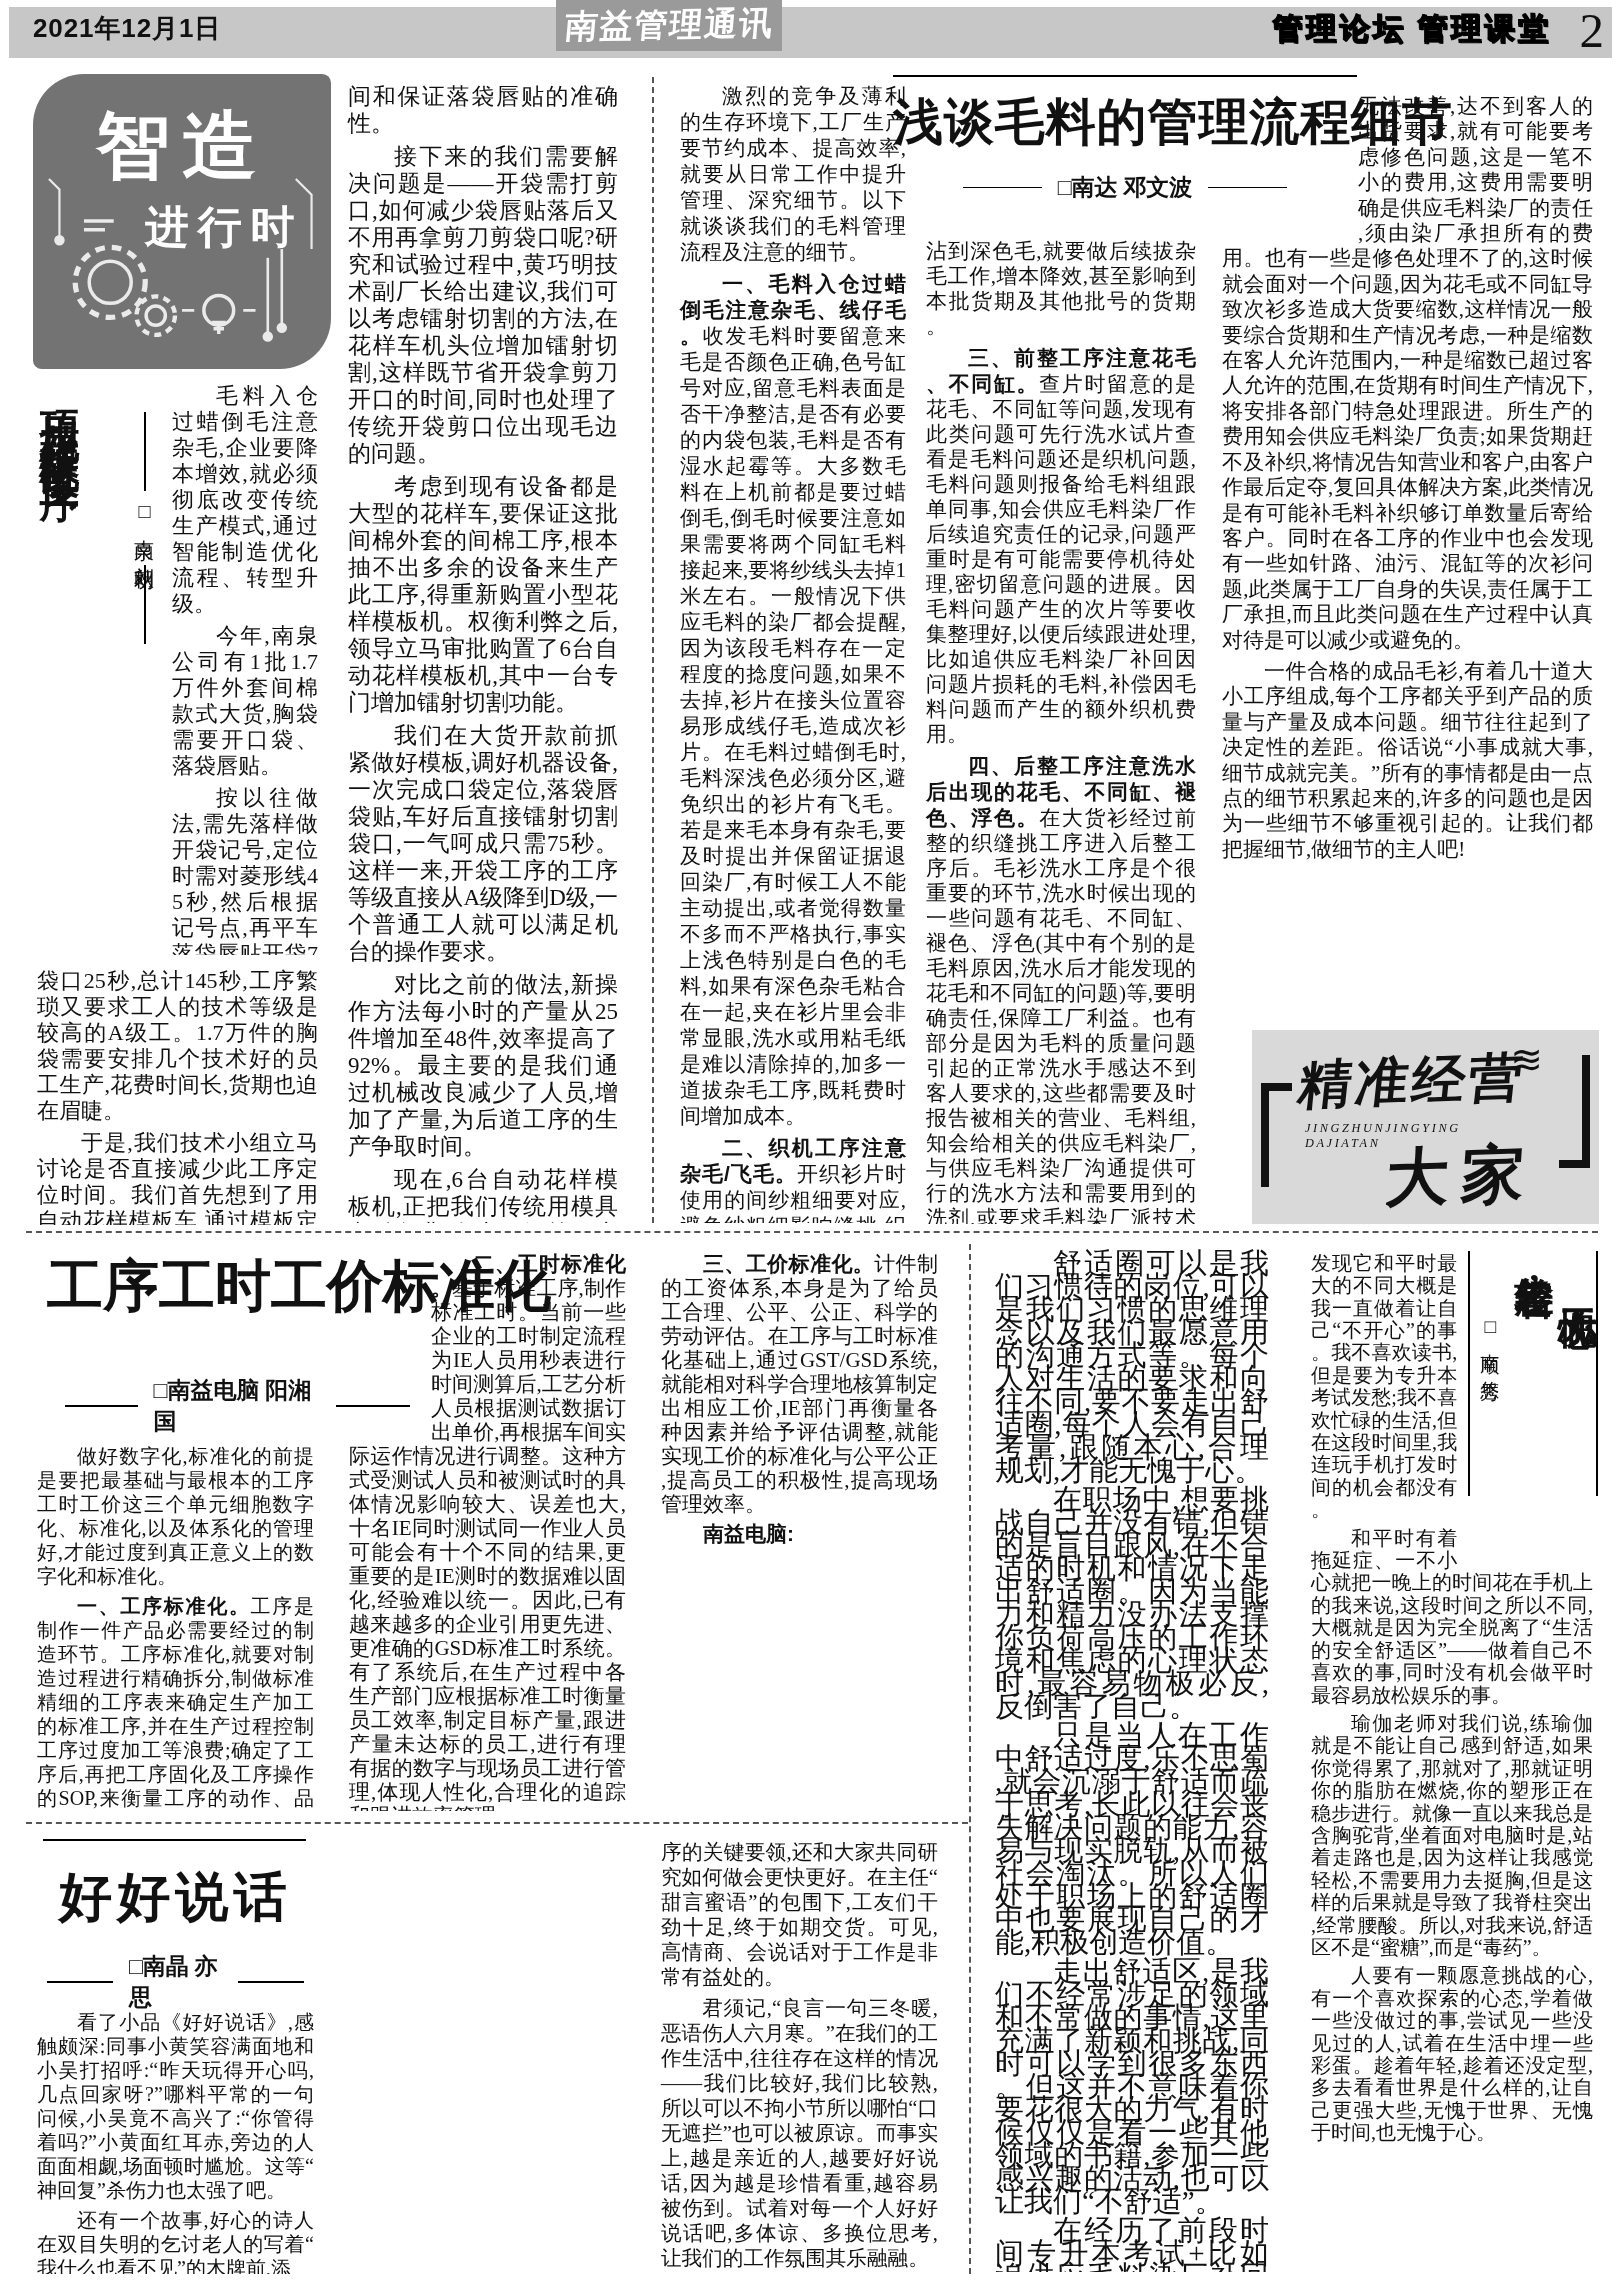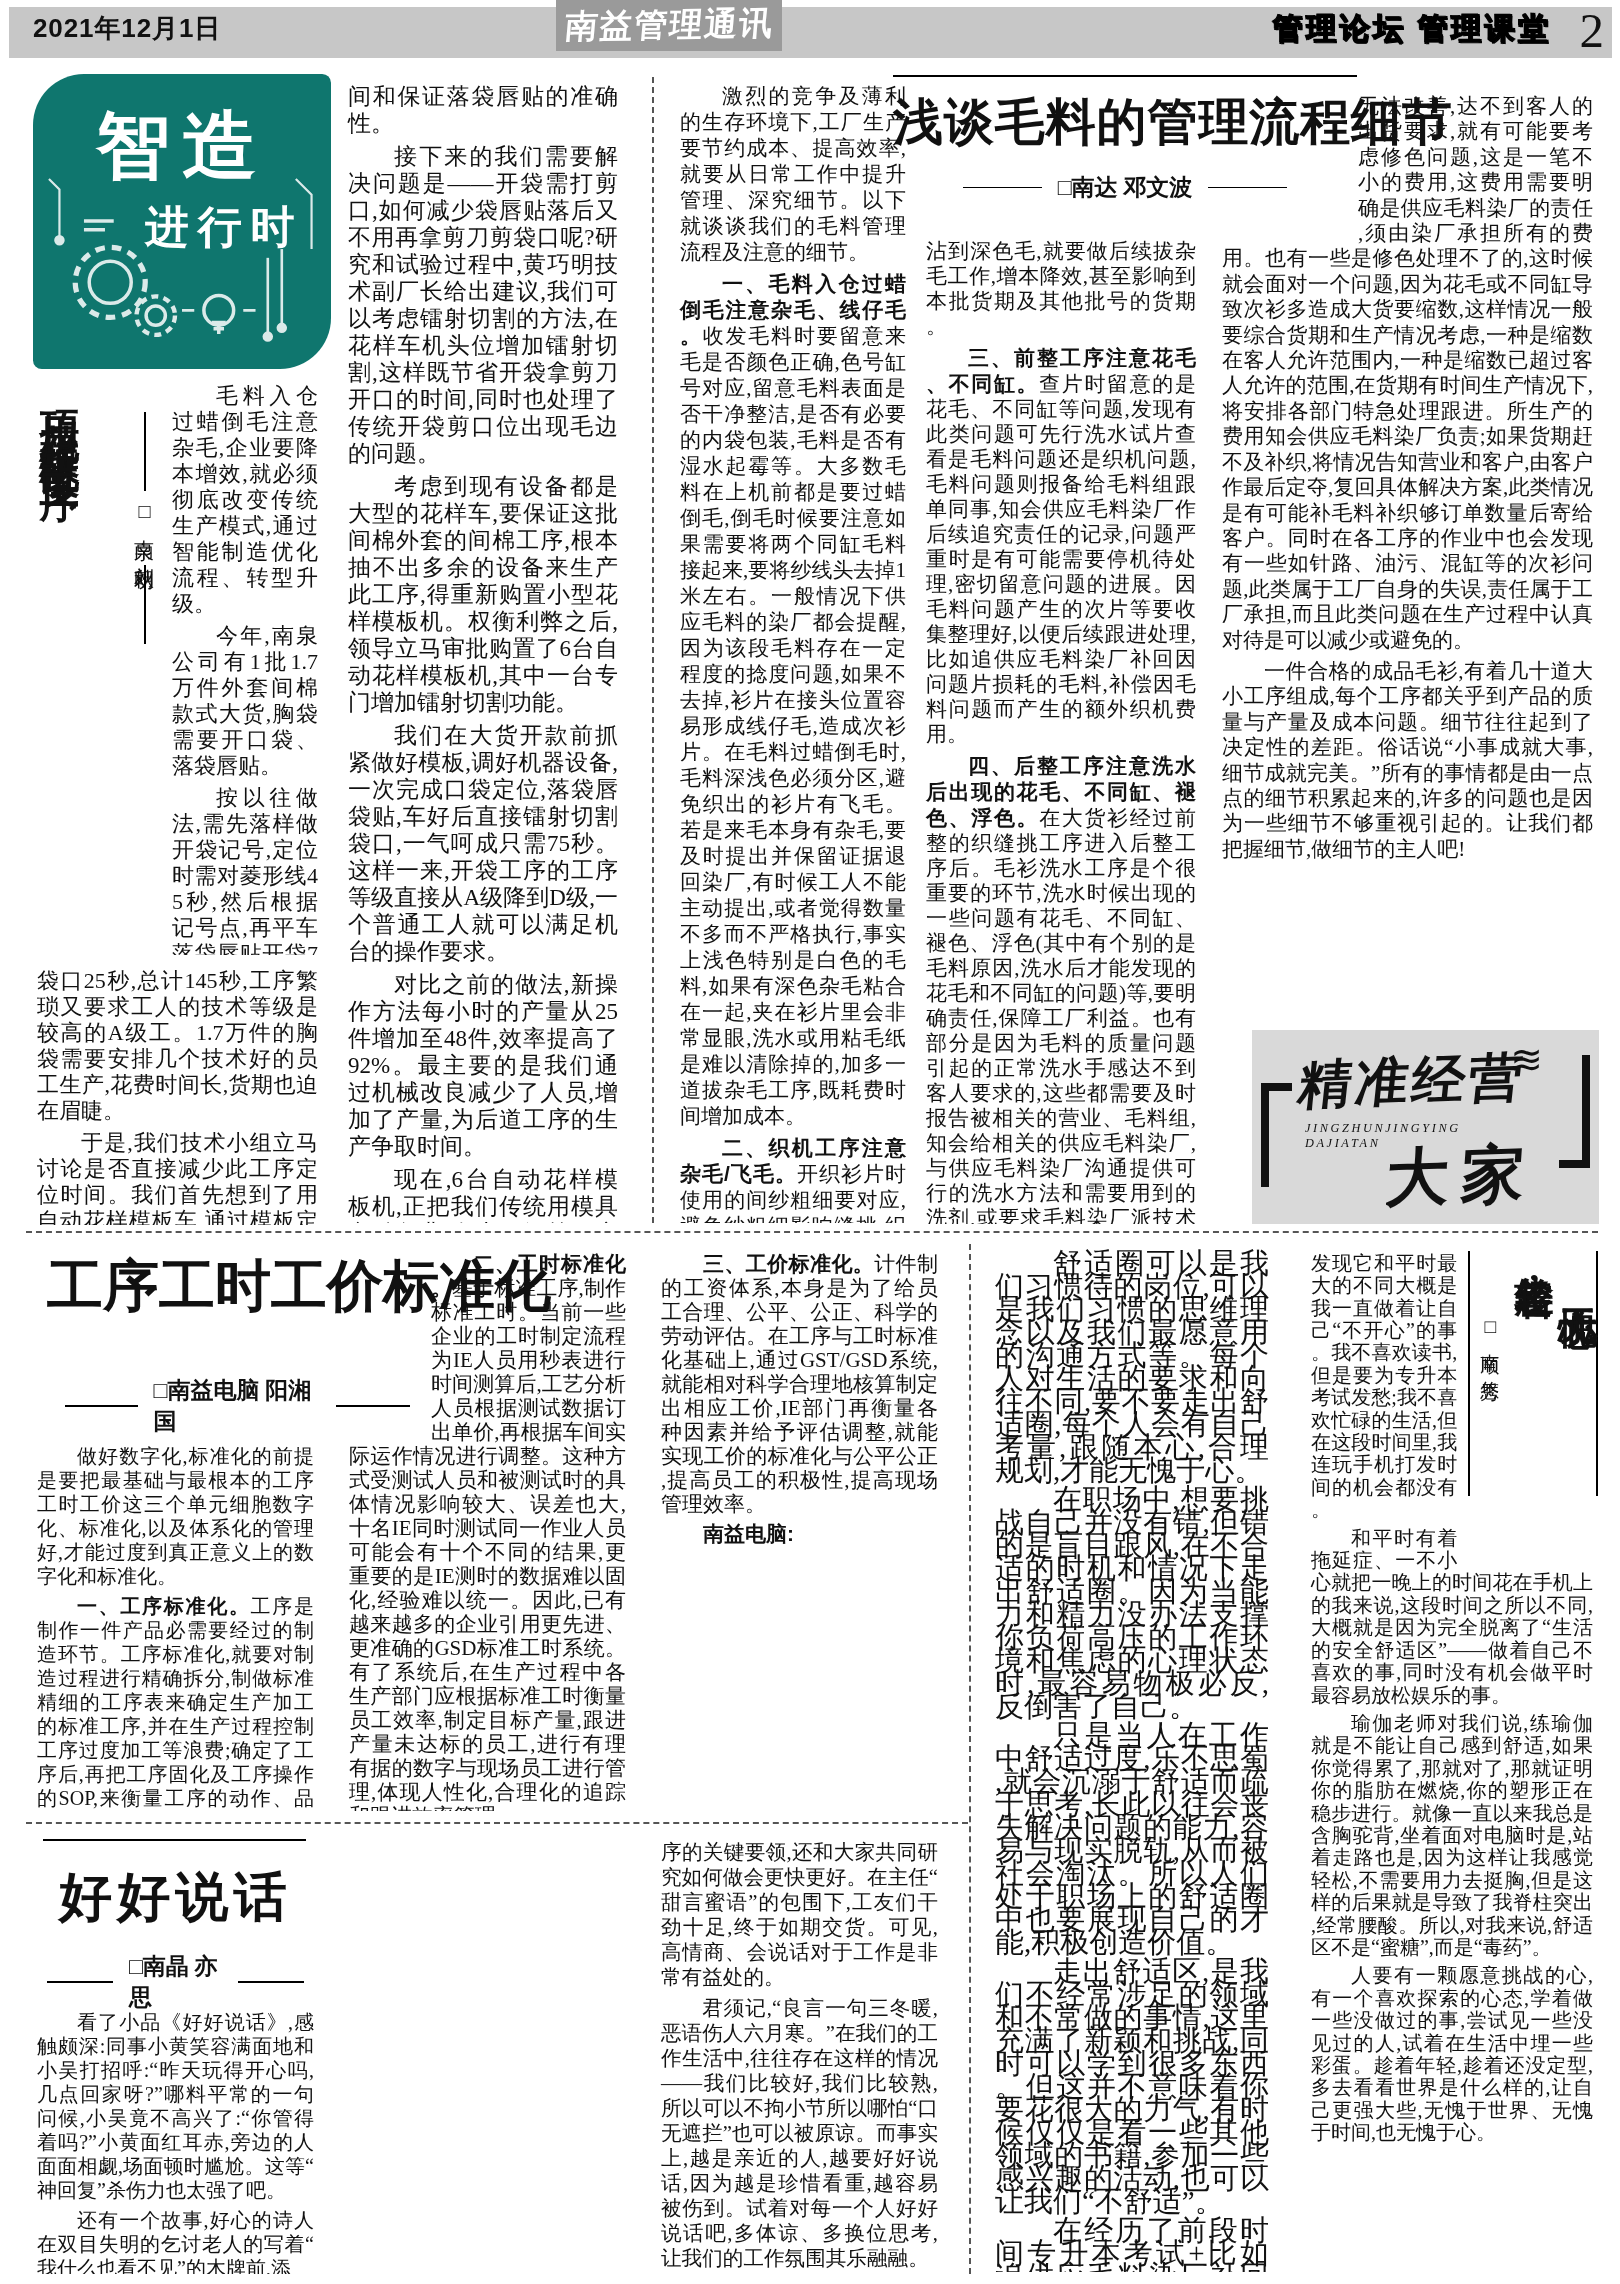--- a/index.html
+++ b/index.html
@@ -18,21 +18,21 @@
   
   .cjk{position:absolute;overflow:hidden;text-align:justify;}
   .cjk p{margin:6px;text-indent:2em;text-align:justify;line-break:anywhere;}
   .cjk p.noind{text-indent:0;}
   .cjk b{font-weight:bold;font-family:"Liberation Sans",sans-serif;}
   .vtext{writing-mode:vertical-rl;text-orientation:upright;}
   .rule-h{position:absolute;background:#000;height:1.8px;}
   .dashed-v{position:absolute;border-left:2.6px dashed #555;width:0;}
   .dashed-h{position:absolute;border-top:2.6px dashed #555;height:0;}
   
-  .smartbox{position:absolute;left:33px;top:74px;width:298px;height:295px;background:#0f766e;border-radius:51px 8.8px 51px 8.8px;overflow:hidden;}
+  .smartbox{position:absolute;left:33px;top:74px;width:298px;height:295px;background:#737373;border-radius:51px 8.8px 51px 8.8px;overflow:hidden;}
   .smartbox .t1{position:absolute;left:63px;top:23px;color:#fff;font-size:74px;font-weight:bold;letter-spacing:12.3px;font-family:"Liberation Sans",sans-serif;}
   .smartbox .t2{position:absolute;left:112px;top:124px;color:#fff;font-size:44px;font-weight:bold;letter-spacing:8.8px;font-family:"Liberation Sans",sans-serif;}
   .a1-title{position:absolute;left:39px;top:378px;height:587px;font-size:40px;font-weight:bold;letter-spacing:7px;line-height:1.0;}
   .a1-byline{position:absolute;left:130px;top:412px;width:30px;height:525px;display:flex;flex-direction:column;align-items:center;}
   .vrule{width:1.8px;background:#000;flex:0 0 auto;}
   .a1-byline .vtext{font-size:20px;margin:8.8px 0;letter-spacing:1.8px;}
   .a1-narrow{left:166px;top:377px;width:158px;height:578px;font-size:22px;line-height:26px;}
   .a1-wide{left:31px;top:962px;width:293px;height:263px;font-size:22px;line-height:26px;}
   .a1-col2{left:342px;top:77px;width:282px;height:1146px;font-size:23px;line-height:27px;}
   

